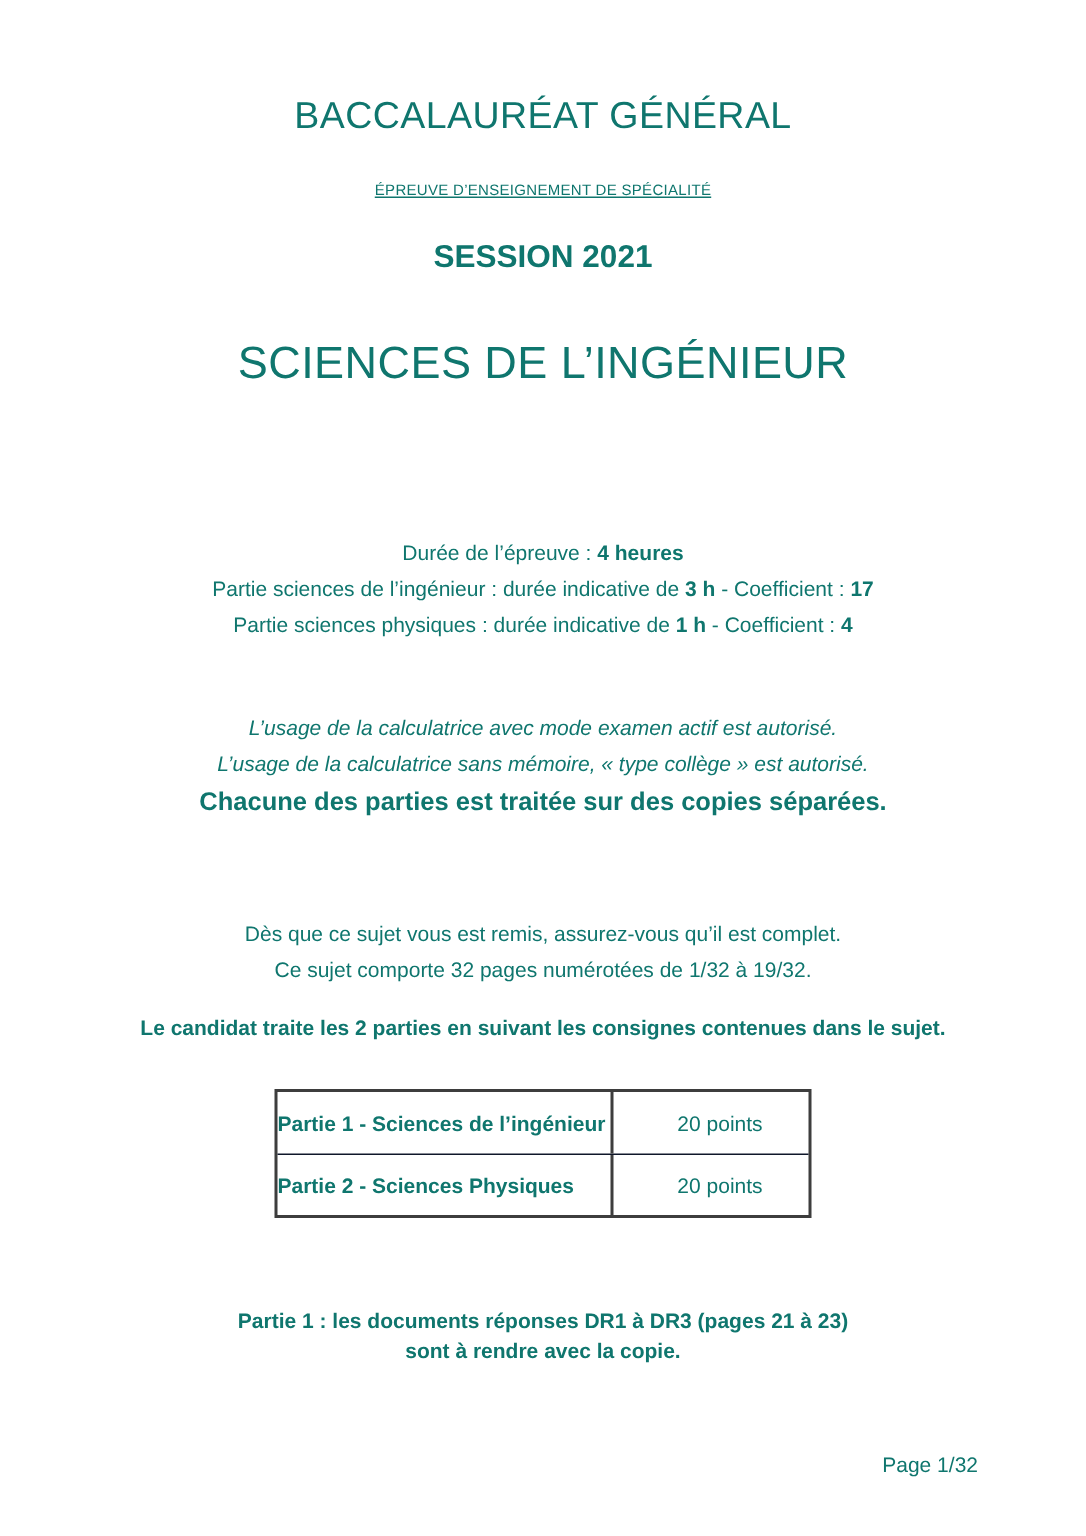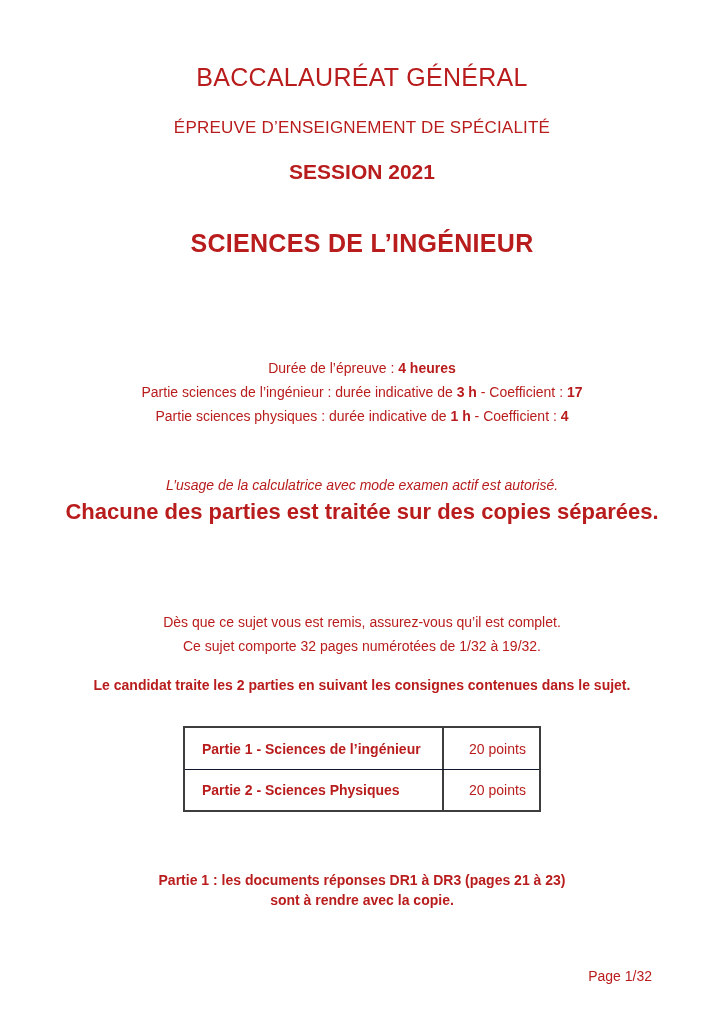--- a/index.html
+++ b/index.html
@@ -4,70 +4,71 @@
 <style>
   * { margin: 0; padding: 0; box-sizing: border-box; }
   html, body { background: #ffffff; }
   .page {
     position: relative;
     width: 724px;
     height: 1024px;
     margin: 0 auto;
     background: #ffffff;
     font-family: "Liberation Sans", "DejaVu Sans", sans-serif;
-    color: #b91c1c;
+    color: #0f766e;
     overflow: hidden;
   }
   .abs { position: absolute; left: 0; right: 0; }
   .center { text-align: center; }
 
   .title {
     top: 63px;
     font-size: 25px;
     font-weight: normal;
     line-height: 29px;
     letter-spacing: 0.3px;
   }
   .subtitle {
     top: 119px;
-    font-size: 17px;
+    font-size: 10px;
     line-height: 18px;
     letter-spacing: 0.2px;
+    text-decoration: underline;
   }
   .session {
     top: 162px;
     font-size: 21px;
     font-weight: bold;
     line-height: 20px;
   }
   .subject {
     top: 228px;
-    font-size: 25px;
-    font-weight: bold;
+    font-size: 30px;
+    font-weight: normal;
     line-height: 30px;
     letter-spacing: 0.3px;
   }
 
   .duration-block {
     top: 356px;
     font-size: 14px;
     line-height: 24px;
   }
   .duration-block b { font-weight: bold; }
 
   .calculator-block {
     top: 474px;
     font-size: 14px;
     line-height: 23.5px;
   }
   .calculator-block .italic-line { font-style: italic; }
   .calculator-block .separate-copies {
     font-style: normal;
     font-weight: bold;
-    font-size: 22px;
+    font-size: 17px;
     line-height: 27px;
     text-align: center;
   }
 
   .completeness-block {
     top: 610px;
     font-size: 14px;
     line-height: 24px;
   }
 
@@ -85,25 +86,24 @@
     width: 358px;
     border: 2px solid #3d3d3d;
     border-collapse: collapse;
   }
   .parts-table .row {
     display: flex;
     height: 41px;
   }
   .parts-table .row + .row { border-top: 1px solid #0f172a; }
   .parts-table .cell-label {
-    width: 259px;
+    width: 224px;
     border-right: 2px solid #3d3d3d;
     display: flex;
     align-items: center;
-    padding-left: 17px;
     font-size: 14px;
     font-weight: bold;
   }
   .parts-table .cell-points {
     flex: 1;
     display: flex;
     align-items: center;
     justify-content: center;
     font-size: 14px;
     padding-left: 12px;
@@ -139,20 +139,21 @@
   <h2 class="abs center subject">SCIENCES DE L’INGÉNIEUR</h2>
 
   <div class="abs center duration-block">
     <p><span>Durée de l’épreuve : </span><b>4 heures</b></p>
     <p><span>Partie sciences de l’ingénieur : durée indicative de </span><b>3 h</b><span> - Coefficient : </span><b>17</b></p>
     <p><span>Partie sciences physiques : durée indicative de </span><b>1 h</b><span> - Coefficient : </span><b>4</b></p>
   </div>
 
   <div class="abs center calculator-block">
     <p class="italic-line">L’usage de la calculatrice avec mode examen actif est autorisé.</p>
+    <p class="italic-line">L’usage de la calculatrice sans mémoire, « type collège » est autorisé.</p>
     <p class="separate-copies">Chacune des parties est traitée sur des copies séparées.</p>
   </div>
 
   <div class="abs center completeness-block">
     <p>Dès que ce sujet vous est remis, assurez-vous qu’il est complet.</p>
     <p>Ce sujet comporte 32 pages numérotées de 1/32 à 19/32.</p>
   </div>
 
   <p class="abs center candidate-note">Le candidat traite les 2 parties en suivant les consignes contenues dans le sujet.</p>
 

